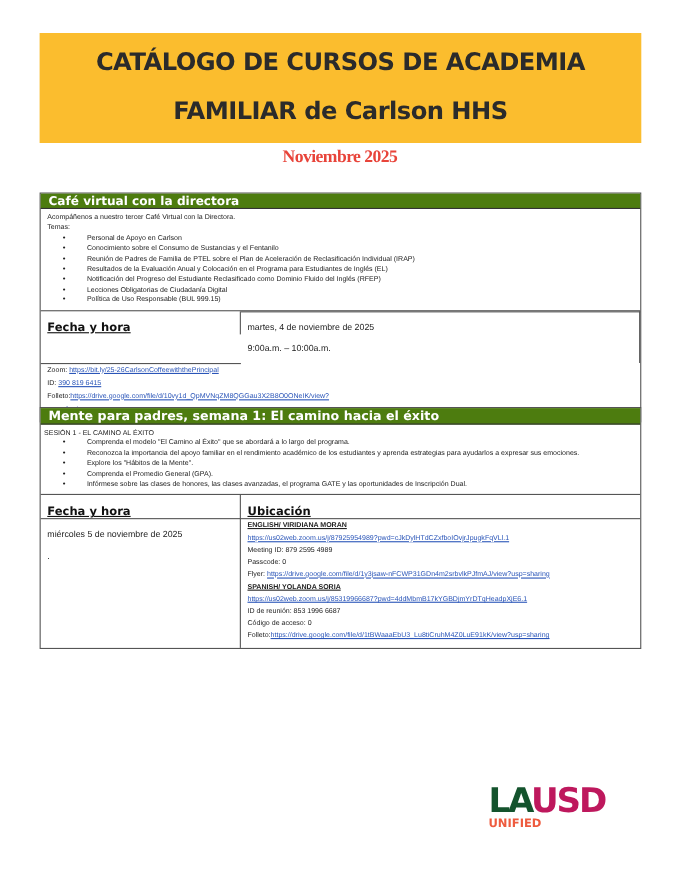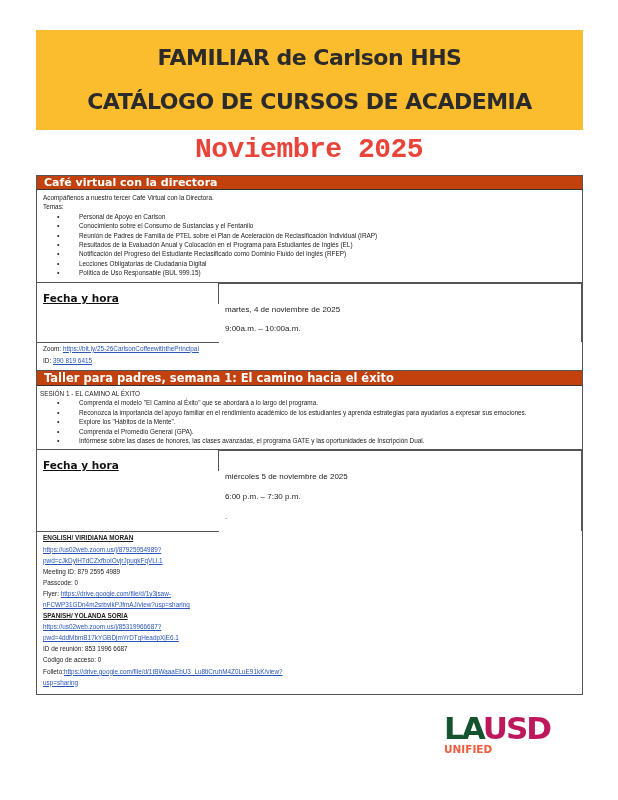--- a/index.html
+++ b/index.html
@@ -9,63 +9,63 @@
     .banner {
       position: absolute; left: 36px; top: 30px; width: 547px; height: 100px;
       background: #fbbd2e; display: flex; flex-direction: column; align-items: center; justify-content: center;
     }
     .banner .line {
       font-family: "DejaVu Sans", sans-serif; font-weight: bold; color: #2b2b2b;
       font-size: 22px; letter-spacing: -0.5px; line-height: 44px;
     }
     .month {
       position: absolute; left: 0; width: 618px; top: 134px; text-align: center;
-      font-family: Liberation Mono, monospace; font-weight: bold; color: #e8443a; font-size: 28px; letter-spacing: -0.5px;
+      font-family: Liberation Serif, serif; font-weight: bold; color: #e8443a; font-size: 16px; letter-spacing: -0.5px;
     }
 
     .card {
       position: absolute; left: 36px; width: 547px; border: 1.5px solid #555; background: #fff;
     }
     .card-head {
-      background: #c2410c; color: #ffffff; font-weight: bold; font-size: 11px;
+      background: #4d7c0f; color: #ffffff; font-weight: bold; font-size: 11px;
       height: 14px; line-height: 14px; padding-left: 7px; border-bottom: 1px solid #333;
       font-family: "DejaVu Sans", sans-serif;
     }
     .card2 .card-head { font-size: 11.5px; height: 15px; line-height: 15px; }
     .desc { padding: 3px 6px 4px 6px; font-size: 6.4px; line-height: 9.4px; color: #222; }
     .desc ul { list-style: none; padding-left: 14px; }
     .desc li { position: relative; padding-left: 22px; }
     .desc li::before { content: "•"; position: absolute; left: 0; top: 0; font-size: 7px; }
 
     .grid { display: grid; grid-template-columns: 182px 1fr; border-top: 1.5px solid #555; }
     .cell-h { height: 21px; position: relative; }
     .cell-h.left { border-right: 1px solid #555; }
     .cell-h span {
       position: absolute; left: 6px; bottom: 0px; font-weight: bold; font-size: 10.5px; text-decoration: underline;
       font-family: "DejaVu Sans", sans-serif; color: #111;
     }
     .cell-b { border-top: 1px solid #555; padding: 4px 6px; }
-    .cell-b.left { border-right: 1px solid #555; font-size: 8px; line-height: 19px; padding-top: 16px; }
+    .cell-b.left { border-right: 1px solid #555; font-size: 8px; line-height: 19px; padding-top: 4px; }
     .cell-b.right { font-size: 6.4px; line-height: 12px; padding-top: 0px; }
     .cell-b.right2 { font-size: 6.4px; line-height: 11.1px; padding-top: 0px; padding-bottom: 6px; }
     a, .link { color: #2a55b8; text-decoration: underline; }
     .bold-u { font-weight: bold; text-decoration: underline; color: #222; }
 
     .logo { position: absolute; left: 444px; top: 712px; width: 140px; height: 50px; }
     .logo .big { font-family: "DejaVu Sans", sans-serif; font-weight: bold; font-size: 31px; letter-spacing: -2px; line-height: 32px; }
     .logo .la { color: #14532d; }
     .logo .usd { color: #be185d; }
     .logo .unified { font-family: "DejaVu Sans", sans-serif; font-weight: bold; font-size: 10.5px; color: #ee5b3e; line-height: 11px; letter-spacing: 0px; }
   </style>
 </head>
 <body>
 
 <div class="banner">
+  <div class="line">CATÁLOGO DE CURSOS DE ACADEMIA</div>
   <div class="line">FAMILIAR de Carlson HHS</div>
-  <div class="line">CATÁLOGO DE CURSOS DE ACADEMIA</div>
 </div>
 
 <div class="month">Noviembre 2025</div>
 
 <div class="card card1" style="top:175px;">
   <div class="card-head">Café virtual con la directora</div>
   <div class="desc">
     <div>Acompáñenos a nuestro tercer Café Virtual con la Directora.</div>
     <div>Temas:</div>
     <ul>
@@ -88,38 +88,40 @@
     </div>
     <div class="cell-b right">
       <div><span>Zoom: </span><a class="link">https://bit.ly/25-26CarlsonCoffeewiththePrincipal</a></div>
       <div><span>ID: </span><a class="link">390 819 6415</a></div>
       <div><span>Folleto:</span><a class="link">https://drive.google.com/file/d/10vy1d_QpMVNqZM8QGGau3X2B8O0ONeIK/view?usp=sharing</a></div>
     </div>
   </div>
 </div>
 
 <div class="card card2" style="top:370px;">
-  <div class="card-head">Taller para padres, semana 1: El camino hacia el éxito</div>
+  <div class="card-head">Mente para padres, semana 1: El camino hacia el éxito</div>
   <div class="desc" style="padding-left:3px;">
     <div>SESIÓN 1 - EL CAMINO AL ÉXITO</div>
     <ul style="padding-left:17px;">
       <li class="bold-none">Comprenda el modelo "El Camino al Éxito" que se abordará a lo largo del programa.</li>
       <li>Reconozca la importancia del apoyo familiar en el rendimiento académico de los estudiantes y aprenda estrategias para ayudarlos a expresar sus emociones.</li>
       <li>Explore los "Hábitos de la Mente".</li>
       <li>Comprenda el Promedio General (GPA).</li>
       <li>Infórmese sobre las clases de honores, las clases avanzadas, el programa GATE y las oportunidades de Inscripción Dual.</li>
     </ul>
   </div>
   <div class="grid">
     <div class="cell-h left">
         <span>Fecha y hora</span>
       </div>
+    <div class="cell-h">
+        <span>Ubicación</span>
+      </div>
     <div class="cell-b left" style="line-height:20px;">
       <div>miércoles 5 de noviembre de 2025</div>
-      <div>6:00 p.m. – 7:30 p.m.</div>
       <div>.</div>
     </div>
     <div class="cell-b right2">
       <div class="bold-u">ENGLISH/ VIRIDIANA MORAN</div>
       <div><a class="link">https://us02web.zoom.us/j/87925954989?pwd=cJkDylHTdCZxfboIOvjrJpugkFqVLl.1</a></div>
       <div>Meeting ID: 879 2595 4989</div>
       <div>Passcode: 0</div>
       <div><span>Flyer: </span><a class="link">https://drive.google.com/file/d/1y3jsaw-nFCWP31GDn4m2srbvlkPJfmAJ/view?usp=sharing</a></div>
       <div class="bold-u">SPANISH/ YOLANDA SORIA</div>
       <div><a class="link">https://us02web.zoom.us/j/85319966687?pwd=4ddMbmB17kYGBDjmYrDTqHeadpXjE6.1</a></div>

